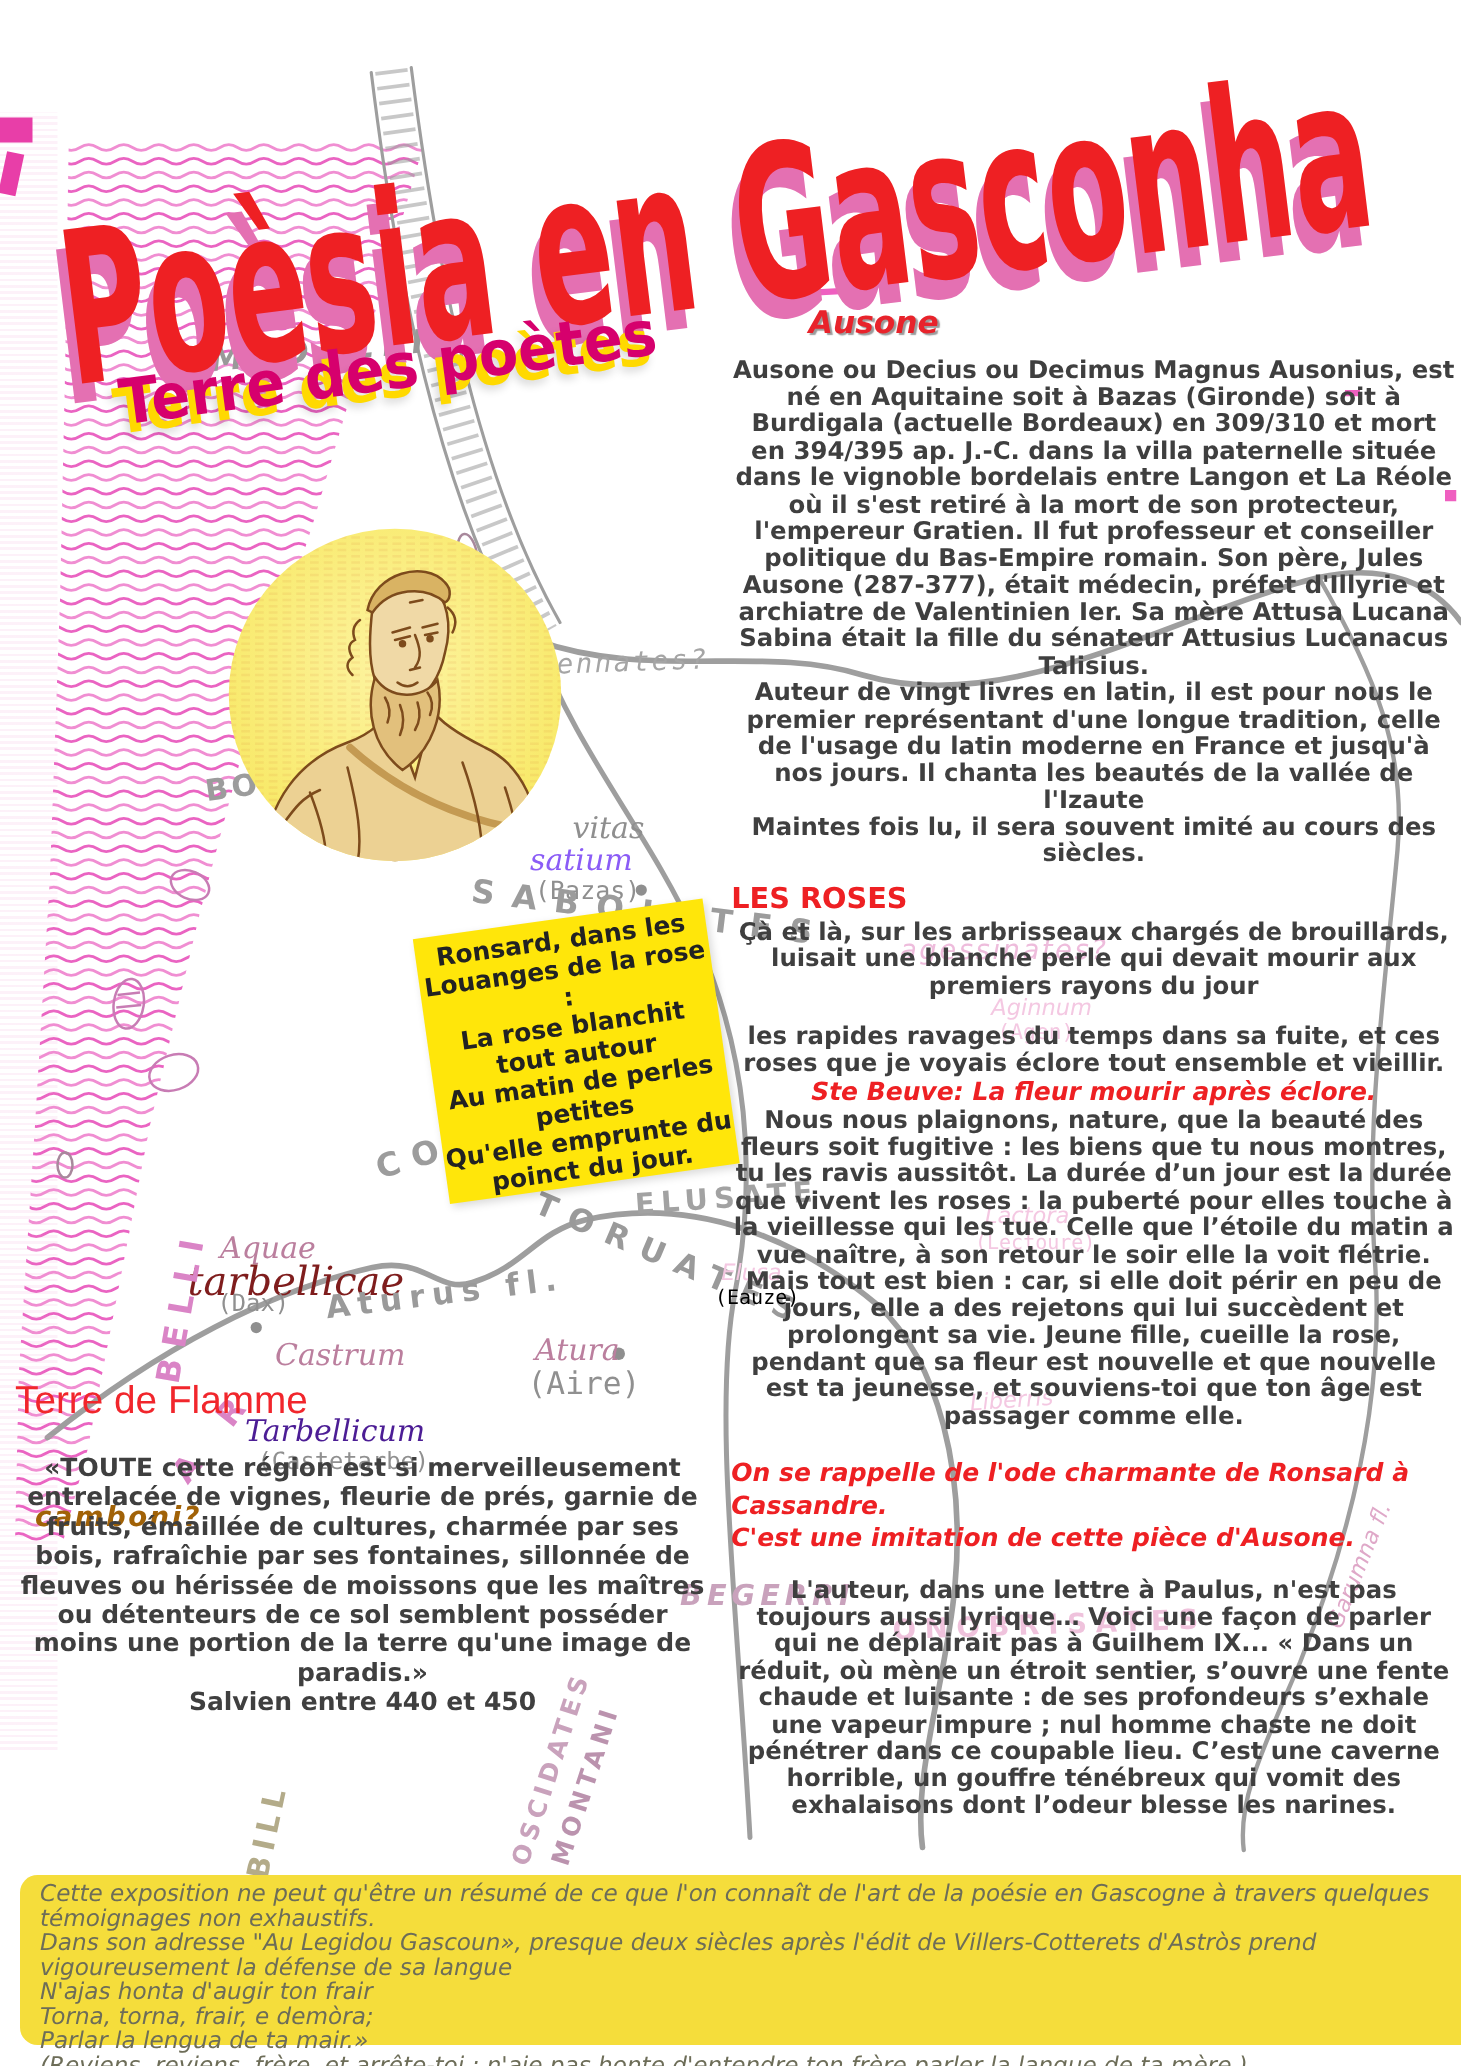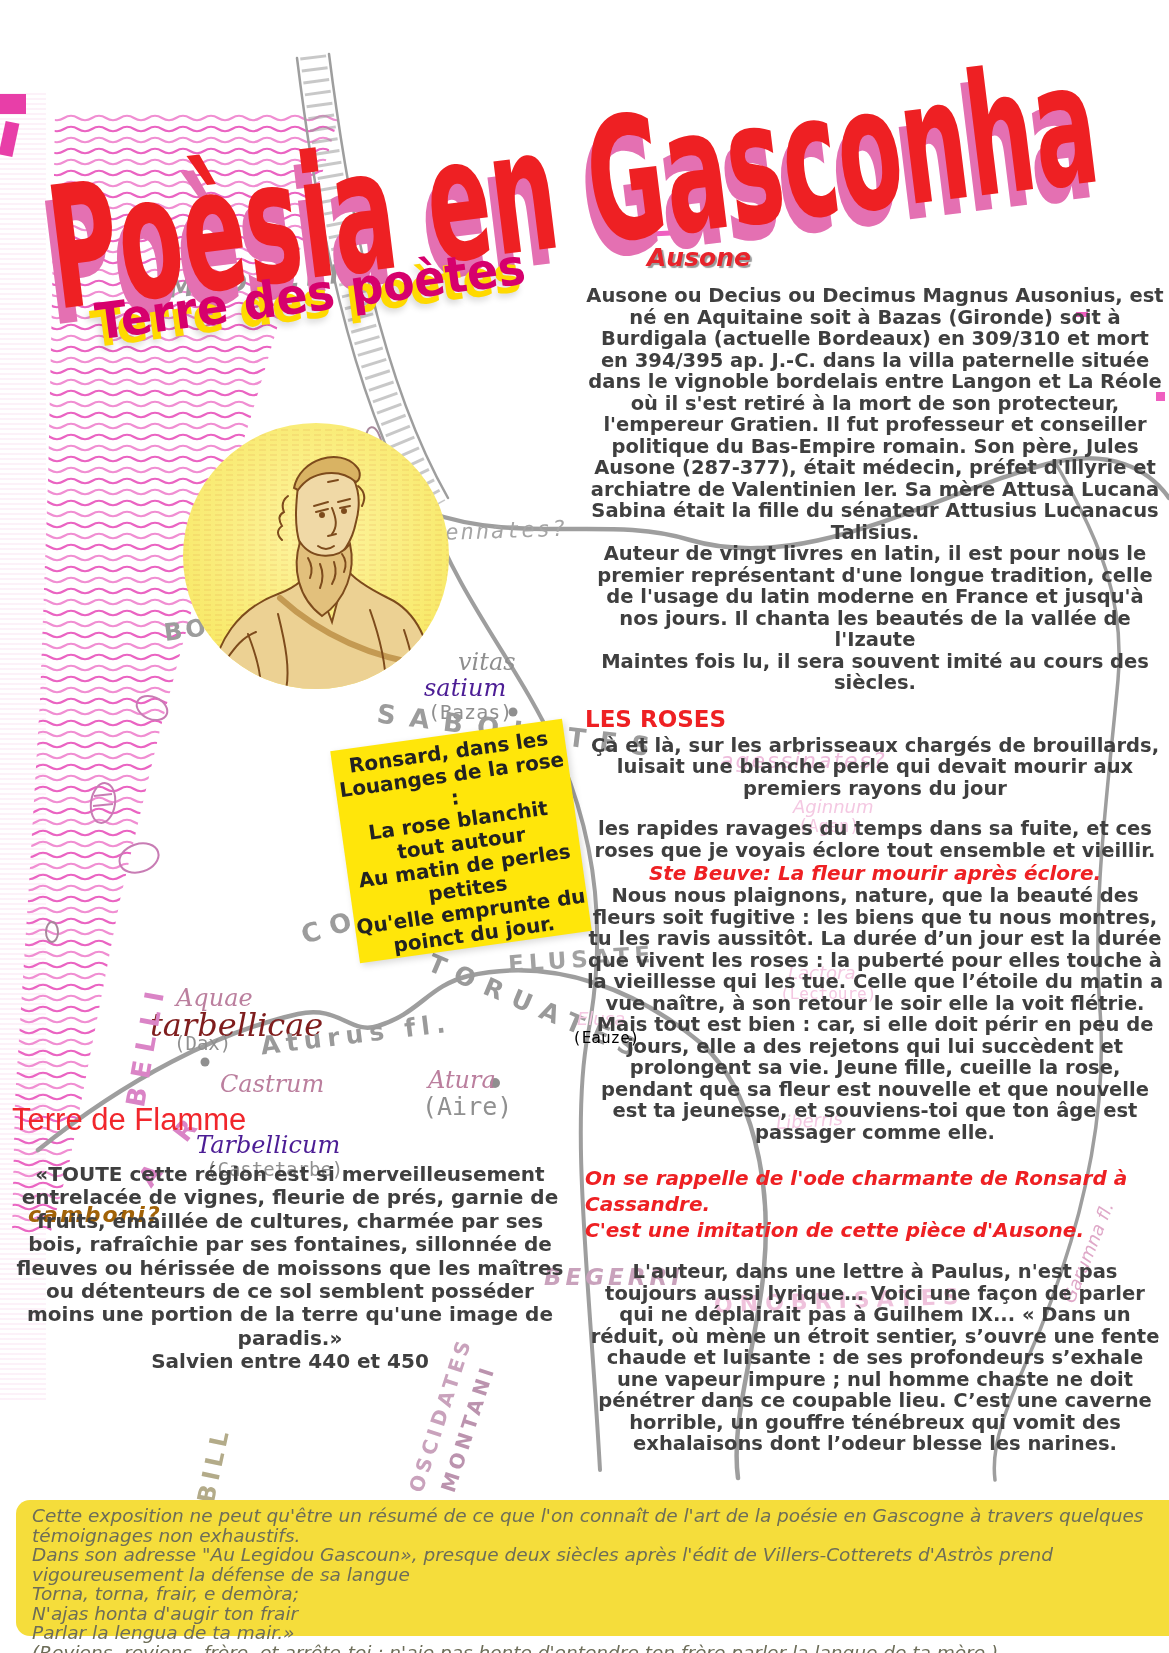--- a/index.html
+++ b/index.html
@@ -10,21 +10,21 @@
   .riv{fill:none;stroke:#9e9e9e;stroke-linecap:round;}
   .scan-noise{position:absolute;left:0;top:90px;width:46px;height:1310px;z-index:1;
      background:repeating-linear-gradient(0deg,rgba(238,140,205,.12) 0 2px,transparent 2px 5px);}
   
   .ml{position:absolute;white-space:nowrap;z-index:2;}
   .cur{font-family:"DejaVu Serif",serif;font-style:italic;}
   .mon{font-family:"DejaVu Sans Mono",monospace;}
   #ml0{left:168px;top:266px;font:italic 700 26px "DejaVu Sans";letter-spacing:7px;color:#999;transform:rotate(-5deg);}
   #ml1{left:430px;top:518px;font:italic 22px "DejaVu Sans Mono",monospace;letter-spacing:2px;color:#a5a5a5;transform:rotate(-2deg);}
   #ml2{left:458px;top:648px;font-size:24px;color:#8f8f8f;}
-  #ml3{left:424px;top:674px;font-size:24px;color:#4c1d95;}
+  #ml3{left:424px;top:674px;font-size:24px;color:#8b5cf6;}
   #ml4{left:428px;top:700px;font-size:20px;color:#8f8f8f;}
   #ml5{left:376px;top:716px;font:700 26px "DejaVu Sans";letter-spacing:14px;color:#9c9c9c;transform:rotate(7deg);}
   #ml6{left:296px;top:882px;font:700 26px "DejaVu Sans";letter-spacing:10px;color:#9c9c9c;transform:rotate(-17deg);}
   #ml7{left:508px;top:946px;font:700 23px "DejaVu Sans";letter-spacing:5px;color:#a2a2a2;transform:rotate(-4deg);}
   #ml8{left:176px;top:984px;font-size:24px;color:#bb7f9e;}
   #ml9{left:150px;top:1006px;font-size:32px;color:#7f1d1d;}
   #ml10{left:174px;top:1032px;font-size:19px;color:#909090;}
   #ml11{left:260px;top:1020px;font:700 25px "DejaVu Sans";letter-spacing:6px;color:#9a9a9a;transform:rotate(-7deg);}
   #ml12{left:420px;top:993px;font:700 25px "DejaVu Sans";letter-spacing:11px;color:#9a9a9a;transform:rotate(23deg);}
   #ml13{left:428px;top:1066px;font-size:24px;color:#bb7f9e;}
@@ -406,20 +406,20 @@
 
   <div class="h-flamme">Terre de Flamme</div>
   <div class="col-left">
     <p style="margin:0">«TOUTE cette région est si merveilleusement entrelacée de vignes, fleurie de prés, garnie de fruits, émaillée de cultures, charmée par ses bois, rafraîchie par ses fontaines, sillonnée de fleuves ou hérissée de moissons que les maîtres ou détenteurs de ce sol semblent posséder moins une portion de la terre qu'une image de paradis.»</p>
     <p style="margin:0">Salvien entre 440 et 450</p>
   </div>
 
   <div class="footer">
     <div>Cette exposition ne peut qu'être un résumé de ce que l'on connaît de l'art de la poésie en Gascogne à travers quelques témoignages non exhaustifs.</div>
     <div>Dans son adresse "Au Legidou Gascoun», presque deux siècles après l'édit de Villers-Cotterets d'Astròs prend vigoureusement la défense de sa langue</div>
+    <div>N'ajas honta d'augir ton frair</div>
     <div>Torna, torna, frair, e demòra;</div>
-    <div>N'ajas honta d'augir ton frair</div>
     <div>Parlar la lengua de ta mair.»</div>
     <div>(Reviens, reviens, frère, et arrête-toi ; n'aie pas honte d'entendre ton frère parler la langue de ta mère.)</div>
 
   </div>
 
 </div>
 
 </body></html>

